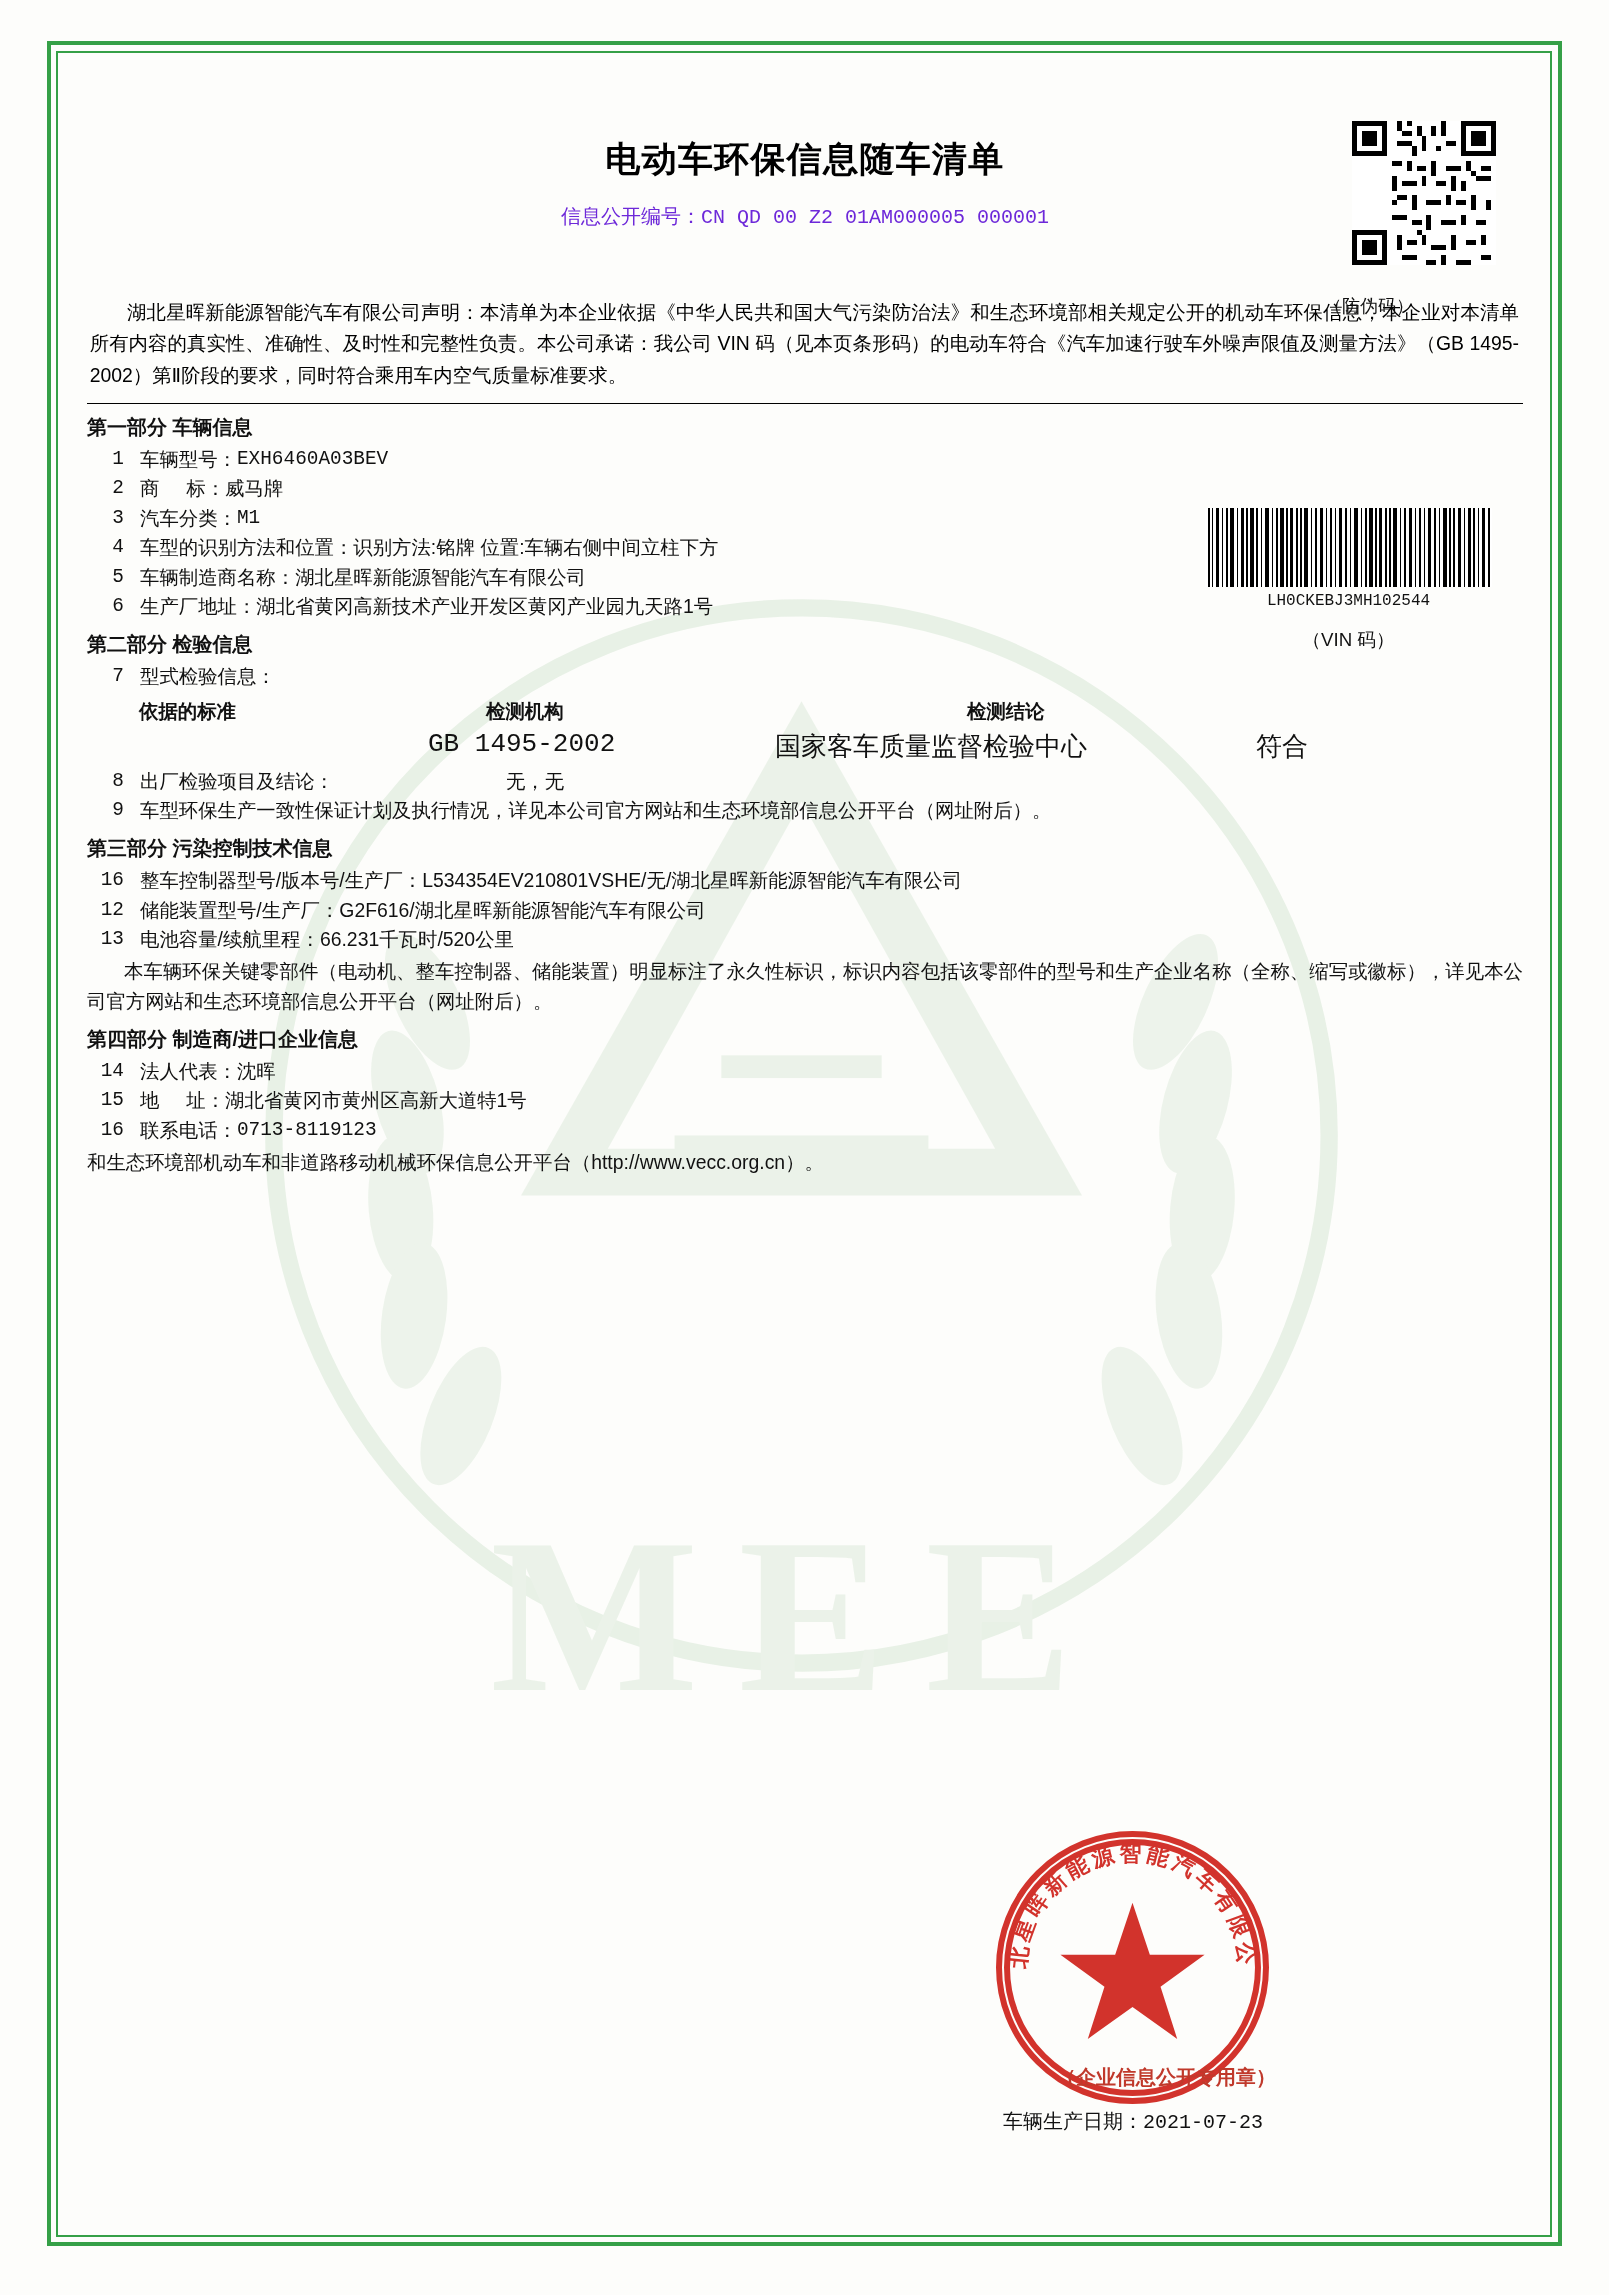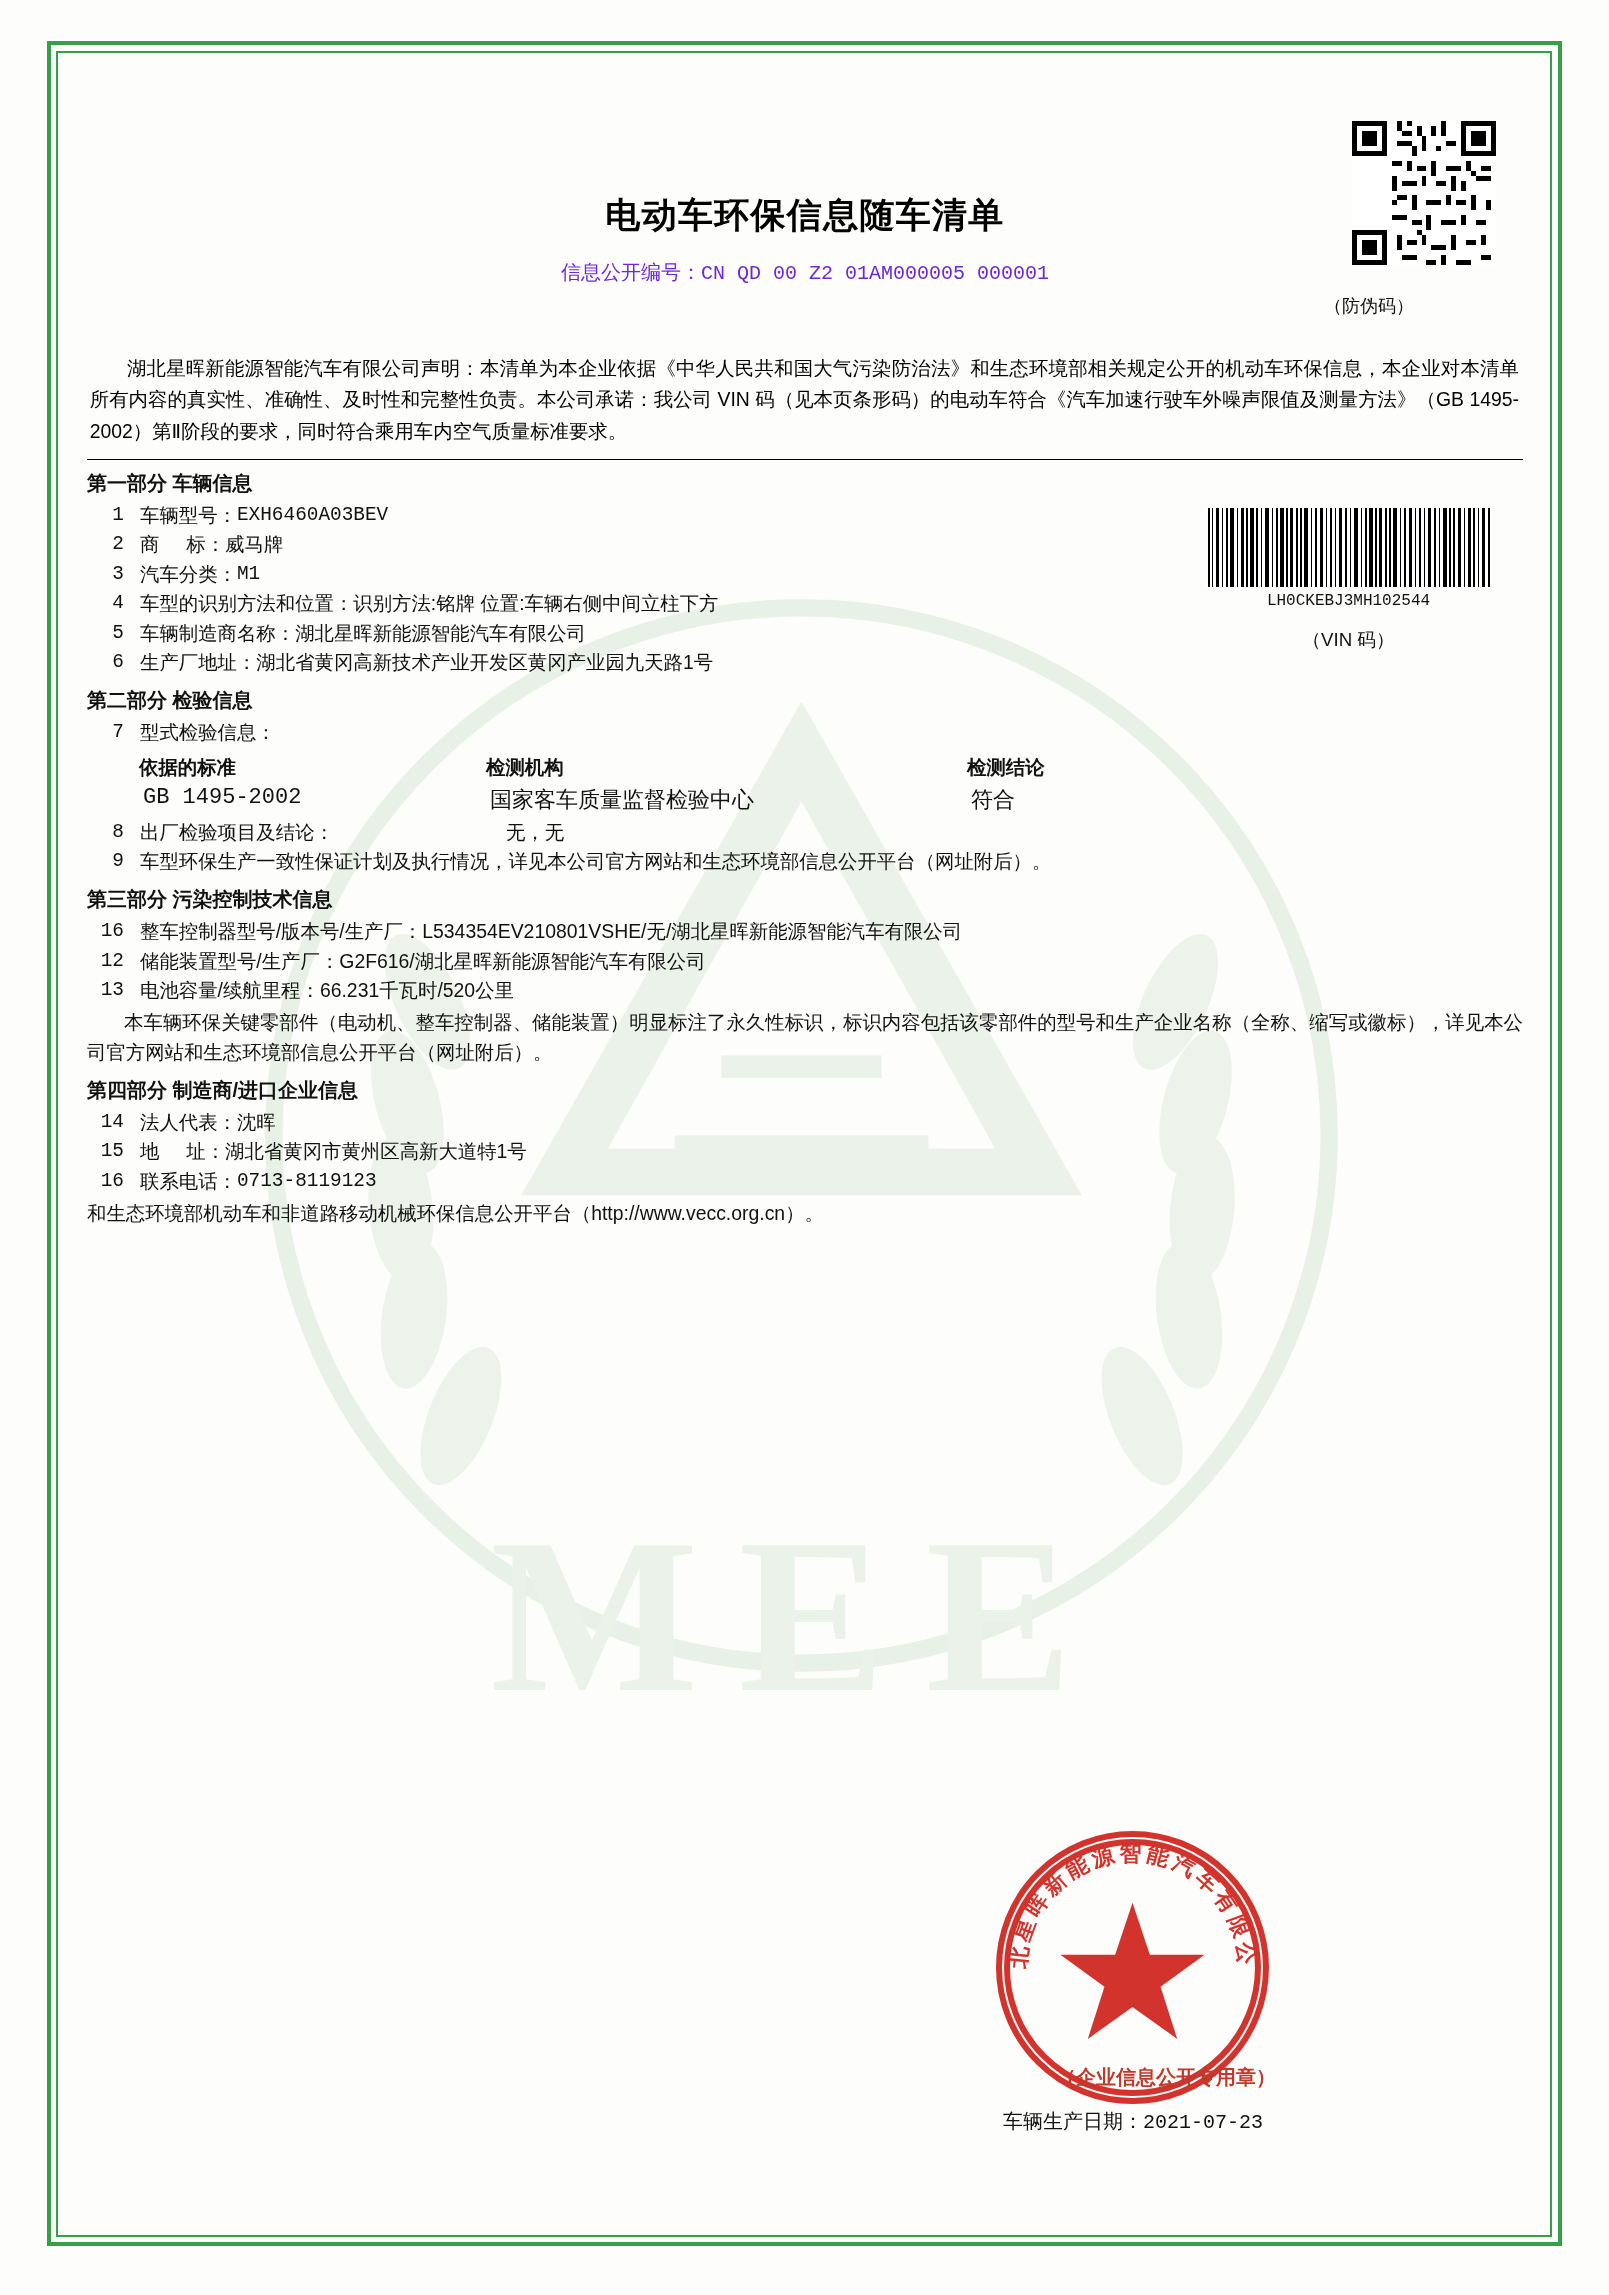--- a/index.html
+++ b/index.html
@@ -51,21 +51,21 @@
     position: absolute;
     left: 87px;
     top: 100px;
     width: 1436px;
   }
   .title {
     text-align: center;
     font-size: 35px;
     font-weight: bold;
     letter-spacing: 1.3px;
-    margin-top: 92px;
+    margin-top: 36px;
     color: #000;
   }
   .subtitle {
     text-align: center;
     font-size: 20px;
     margin-top: 20px;
     font-family: "Liberation Mono", "DejaVu Sans Mono", monospace;
     color: #6d28d9;
   }
   .antifake {
@@ -122,22 +122,23 @@
     display: flex;
     font-size: 19.4px;
     font-weight: bold;
     margin: 6.7px 0 4px 0;
   }
   .c1 { width: 347px; padding-left: 52px; }
   .c2 { width: 481px; }
   .c3 { width: 267px; }
   .subcols-val {
     display: flex;
-    font-size: 22px;
+    font-size: 26px;
     margin: 2.7px 0 2.7px 0;
+    justify-content: flex-end;
   }
   .c1v { width: 347px; padding-left: 56px; font-family: "Liberation Mono", "DejaVu Sans Mono", monospace;}
   .c2v { width: 481px; }
   .c3v { width: 267px; }
   .mono { font-family: "Liberation Mono", "DejaVu Sans Mono", monospace; }
   .wrap-note {
     font-size: 19.4px;
     line-height: 1.56;
     text-align: justify;
     margin: 1.3px 0 1.3px 0;

